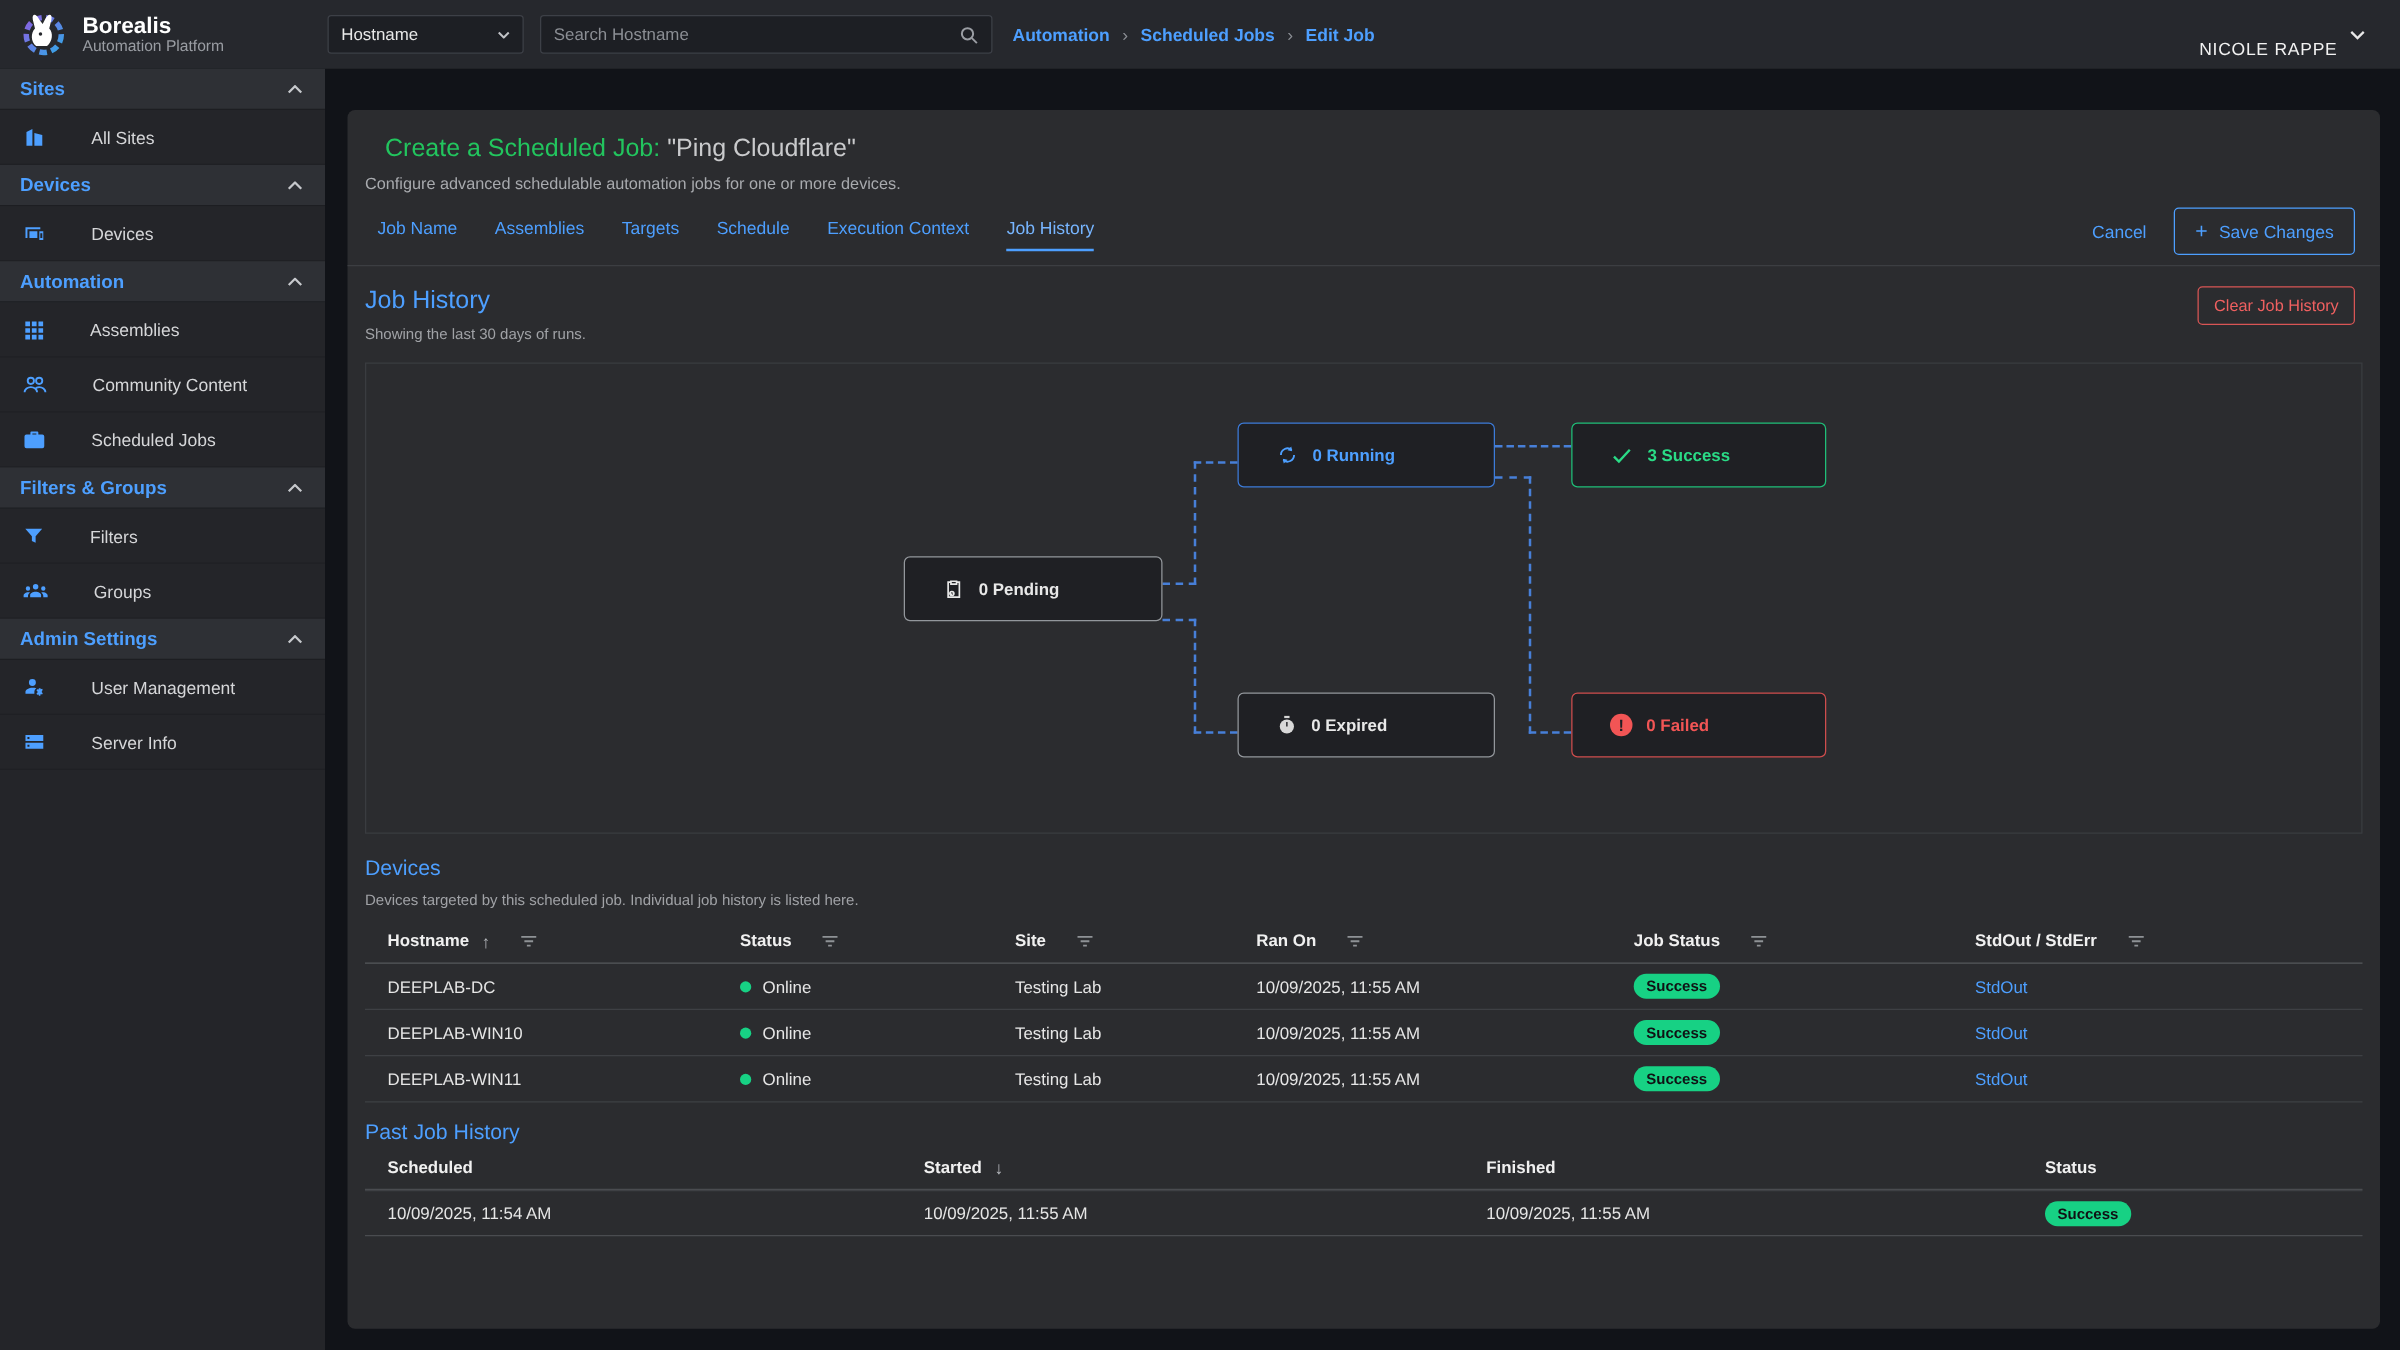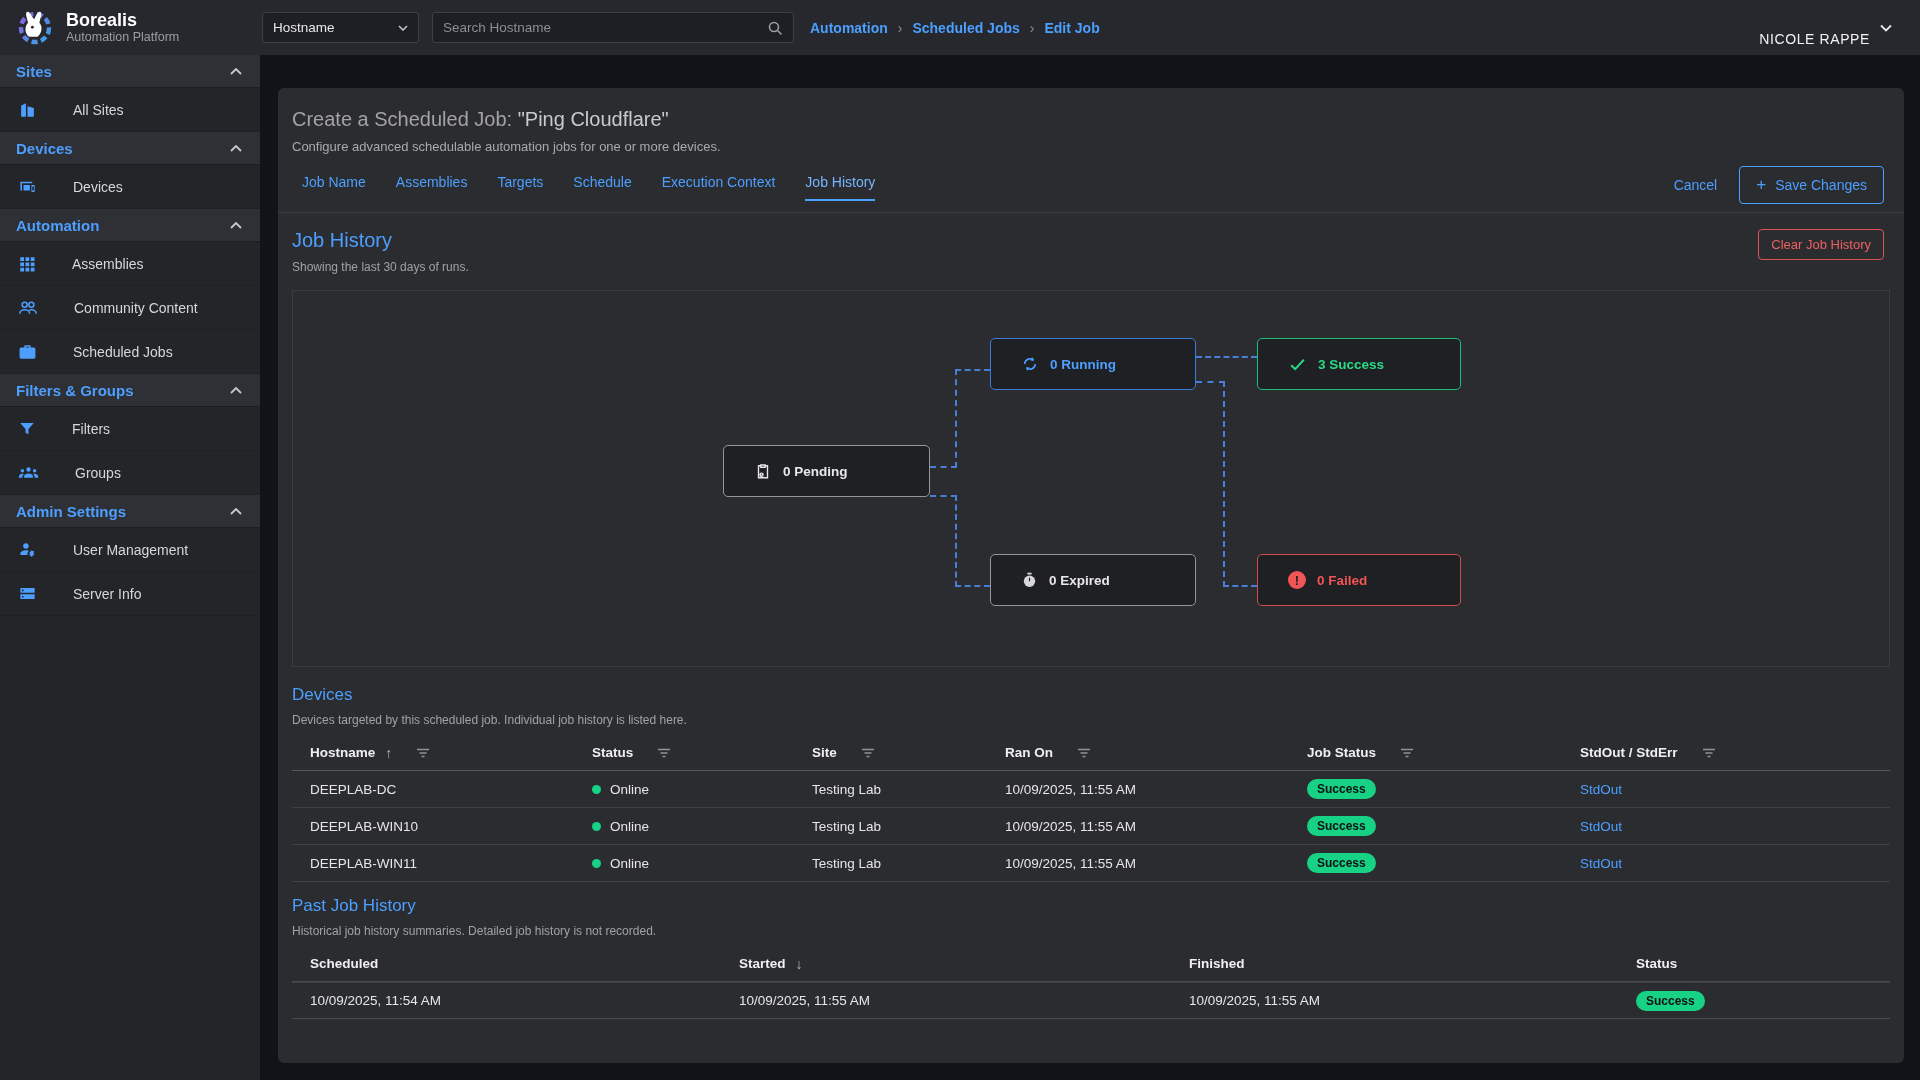--- a/index.html
+++ b/index.html
@@ -57,21 +57,21 @@
   .side-item span { color: #d6d7d9; font-size: 14px; }
   .chev { color: #c6c8cc; }
 
   
   .main { position: absolute; left: 260px; top: 55px; right: 0; bottom: 0; background: #111318; }
   .card {
     position: absolute; left: 18px; top: 33px; width: 1626px; height: 975px;
     background: #2b2c2f; border-radius: 6px; padding: 14px 14px 0 14px;
   }
   .page-title { font-size: 20px; font-weight: 500; margin-top: 6px; }
-  .page-title .t-blue { color: #a3a3a3; }
+  .page-title .t-blue { color: #22c55e; margin-left: 16px; }
   .page-title .t-name { color: #c9cacc; }
   .page-sub { font-size: 13px; color: #a8aaae; margin-top: 8px; }
 
   .tabs-row { position: relative; margin-top: 20px; height: 32px; display: flex; align-items: flex-start; gap: 30px; padding-left: 10px; }
   .tab { font-size: 14px; color: #4d9fff; cursor: pointer; padding-bottom: 9px; }
   .tab.active { color: #77b5ff; border-bottom: 2px solid #4d9fff; }
   .tabs-actions { position: absolute; right: 6px; top: -8px; display: flex; align-items: center; gap: 22px; }
   .cancel-link { color: #4d9fff; font-size: 14px; cursor: pointer; }
   .save-btn {
     background: transparent; border: 1px solid #4d9fff; color: #4d9fff;
@@ -450,21 +450,20 @@
           <div>Testing Lab</div>
           <div>10/09/2025, 11:55 AM</div>
           <div><span class="badge-success">Success</span></div>
           <div><span class="link-blue">StdOut</span></div>
         </div>
       </div>
     </div>
 
     <div class="sub-block" style="margin-top:14px;">
       <div class="sub-heading">Past Job History</div>
-      <div class="sub-sub">Historical job history summaries. Detailed job history is not recorded.</div>
 
       <div class="tbl">
         <div class="tbl-header past-grid" style="border-bottom-color:#4a4c50;">
           <div class="hdr-cell cell-first">
             <span>Scheduled</span>
           </div>
           <div class="hdr-cell">
             <span>Started</span>
             <span class="sort-arrow">↓</span>
           </div>

